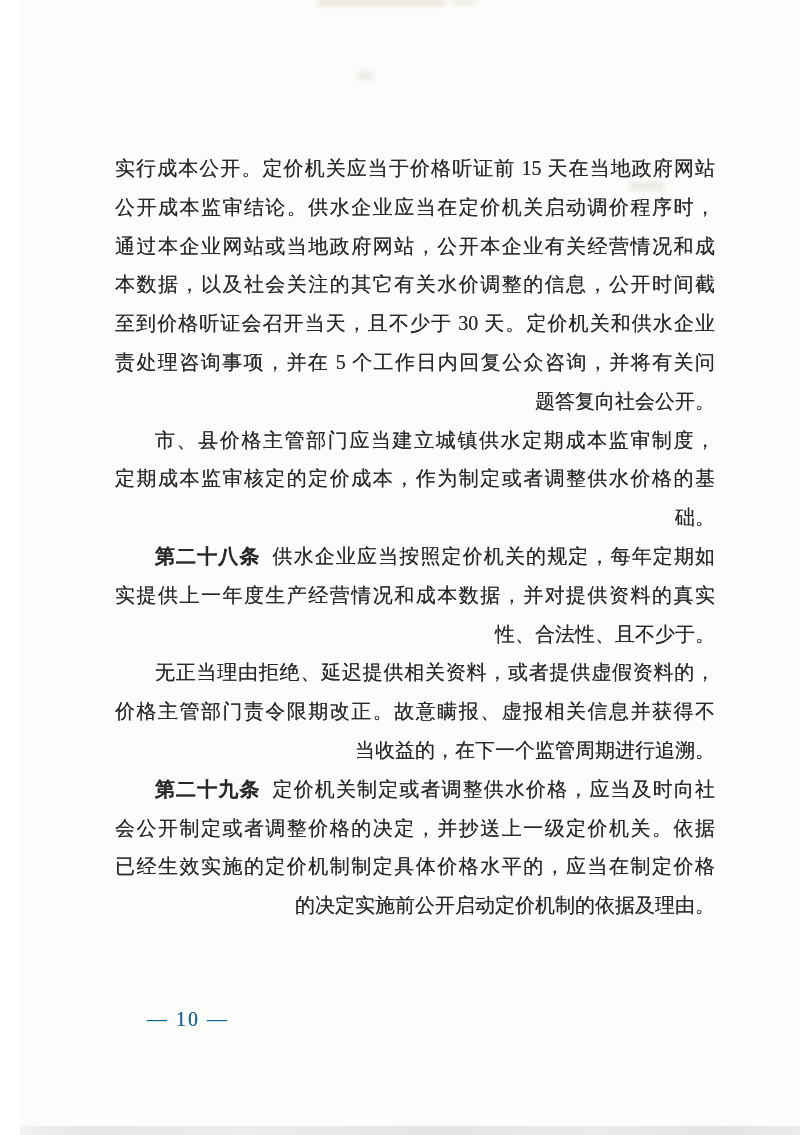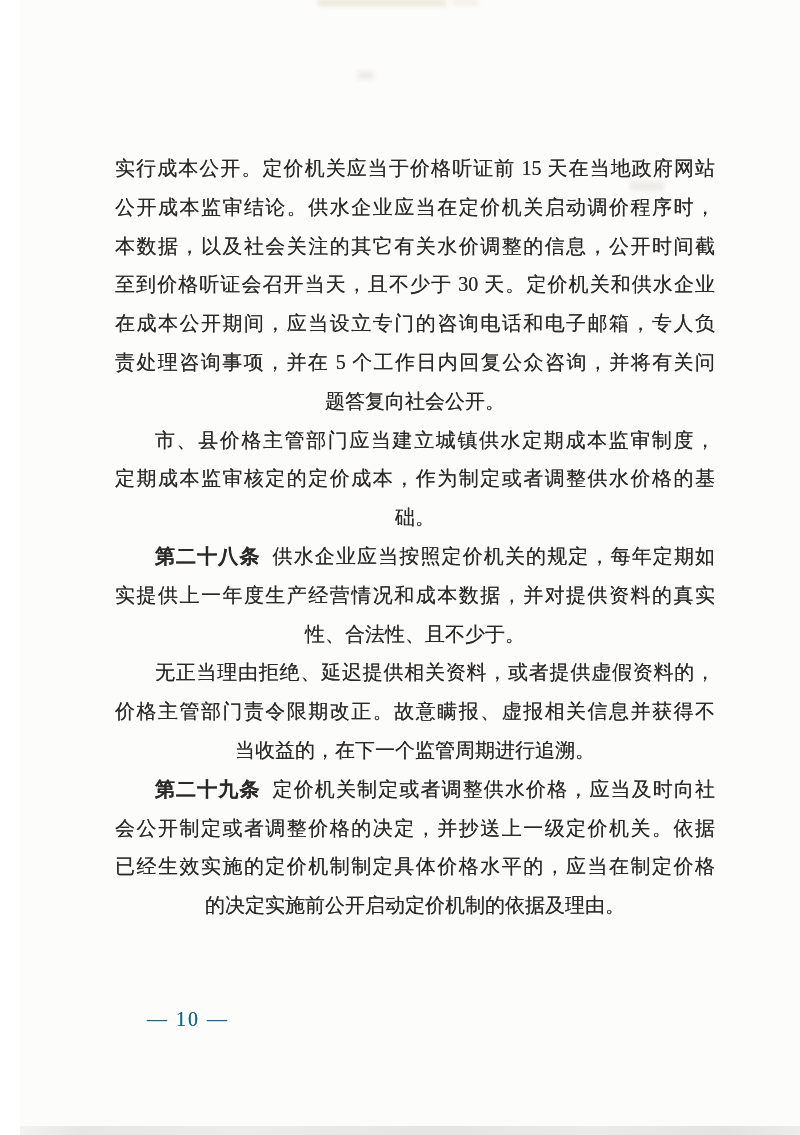--- a/index.html
+++ b/index.html
@@ -29,21 +29,21 @@
     height: 38.8px;
     line-height: 38.8px;
     font-size: 20px;
     white-space: normal;
     overflow: hidden;
   }
   .line.justify {
     text-align: justify;
     text-align-last: justify;
   }
-  .line.left { text-align: center; }
+  .line.left { text-align: right; }
   .line.indent { padding-left: 40px; }
   .bold-lead {
     font-weight: bold;
     margin-right: 12px;
   }
   .page-num {
     position: absolute;
     left: 127px;
     top: 1008px;
     font-size: 20px;
@@ -70,23 +70,23 @@
 <div class="page">
 
   <div class="artifact smudge-top-1"></div>
   <div class="artifact smudge-top-2"></div>
   <div class="artifact speck-a"></div>
   <div class="artifact speck-b"></div>
 
   <div class="doc">
       <div class="line justify">实行成本公开。定价机关应当于价格听证前 15 天在当地政府网站</div>
       <div class="line justify">公开成本监审结论。供水企业应当在定价机关启动调价程序时，</div>
+      <div class="line justify">通过本企业网站或当地政府网站，公开本企业有关经营情况和成</div>
       <div class="line justify">本数据，以及社会关注的其它有关水价调整的信息，公开时间截</div>
       <div class="line justify">至到价格听证会召开当天，且不少于 30 天。定价机关和供水企业</div>
-      <div class="line justify">在成本公开期间，应当设立专门的咨询电话和电子邮箱，专人负</div>
       <div class="line justify">责处理咨询事项，并在 5 个工作日内回复公众咨询，并将有关问</div>
       <div class="line left">题答复向社会公开。</div>
       <div class="line justify indent">市、县价格主管部门应当建立城镇供水定期成本监审制度，</div>
       <div class="line justify">定期成本监审核定的定价成本，作为制定或者调整供水价格的基</div>
       <div class="line left">础。</div>
       <div class="line justify indent"><span class="bold-lead">第二十八条</span>供水企业应当按照定价机关的规定，每年定期如</div>
       <div class="line justify">实提供上一年度生产经营情况和成本数据，并对提供资料的真实</div>
       <div class="line left">性、合法性、且不少于。</div>
       <div class="line justify indent">无正当理由拒绝、延迟提供相关资料，或者提供虚假资料的，</div>
       <div class="line justify">价格主管部门责令限期改正。故意瞒报、虚报相关信息并获得不</div>

